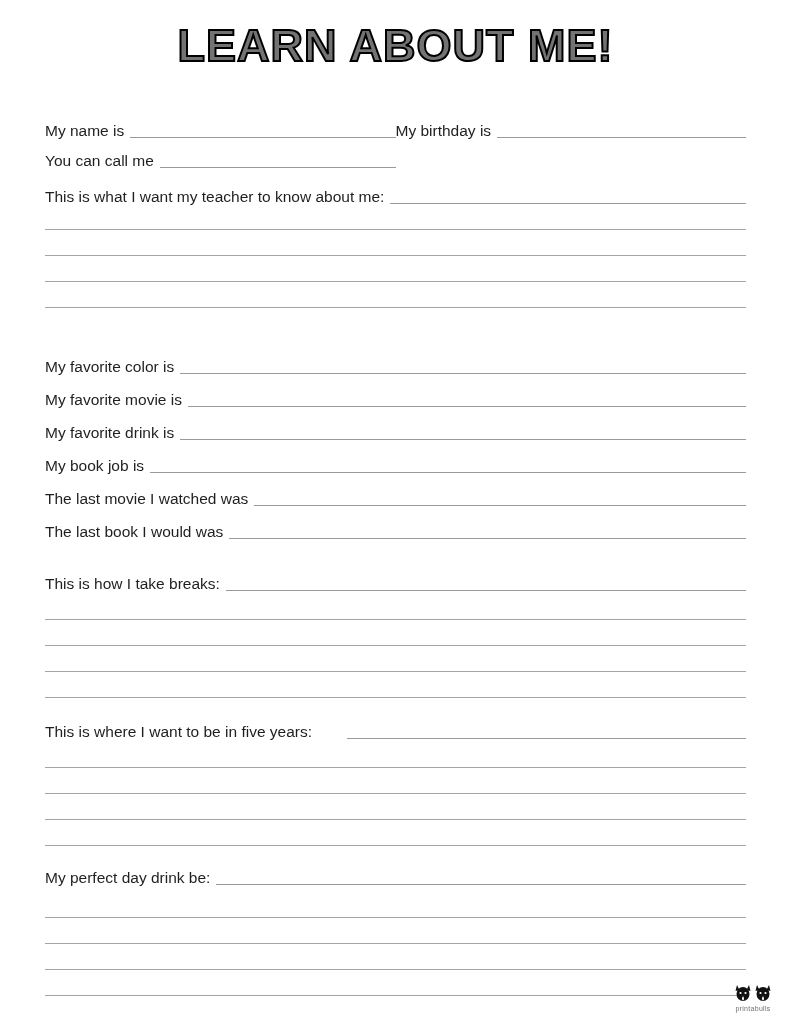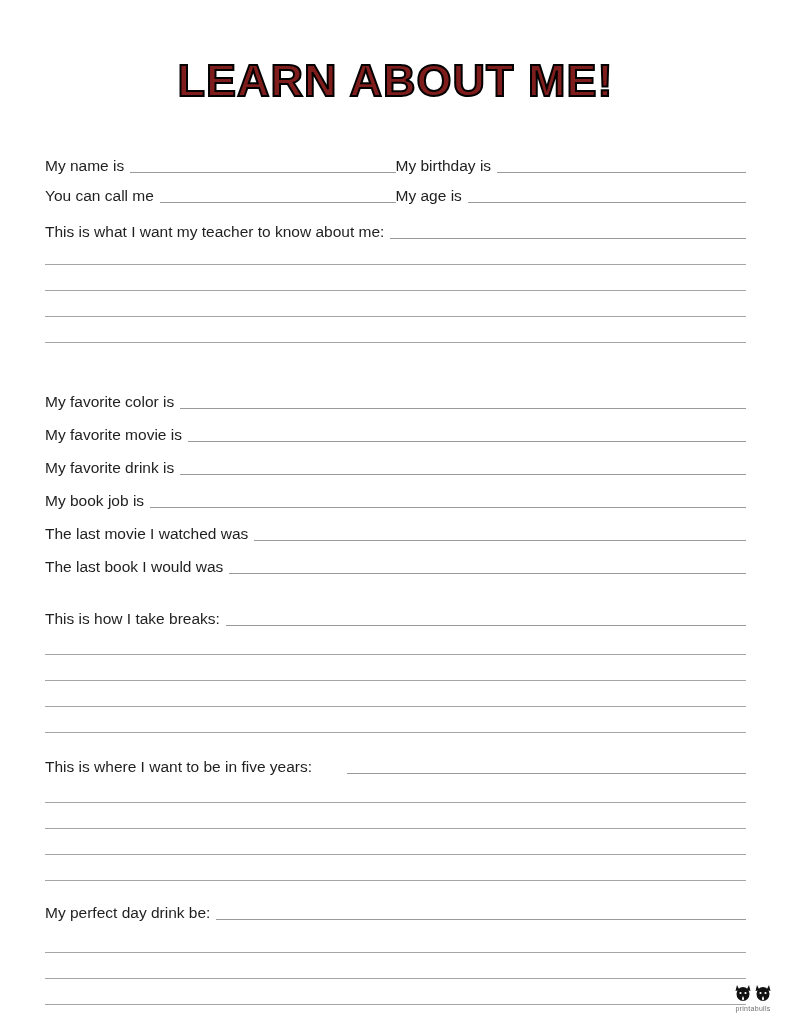--- a/index.html
+++ b/index.html
@@ -7,28 +7,28 @@
     position:relative;
     width:791px;height:1024px;
     box-sizing:border-box;
     padding:0 45px;
     background:#ffffff;
     font-family:"Liberation Sans", sans-serif;
     color:#1f1f1f;
     overflow:hidden;
   }
   .title{
-    margin:16px;
-    padding-top:40px;
+    margin:0;
+    padding-top:21px;
     text-align:center;
     font-size:45px;
     line-height:1.1;
     font-weight:900;
     letter-spacing:1px;
-    color:#7f1d1d;
+    color:#737373;
     -webkit-text-stroke:2px #000;
   }
   .two-col{
     display:grid;
     grid-template-columns:1fr 1fr;
   }
   .field{
     display:flex;
     align-items:flex-end;
     height:30px;
@@ -87,24 +87,20 @@
     </div>
     <div class="field">
       <span class="lbl">My birthday is</span>
       <span class="fill"></span>
     </div>
   </div>
 
   <div class="two-col">
     <div class="field">
       <span class="lbl">You can call me</span>
-      <span class="fill"></span>
-    </div>
-    <div class="field">
-      <span class="lbl">My age is</span>
       <span class="fill"></span>
     </div>
   </div>
 
   <div class="field teacher-row">
     <span class="lbl">This is what I want my teacher to know about me:</span>
     <span class="fill"></span>
   </div>
   <div class="lines-teacher">
       <div class="blank-line"></div>

